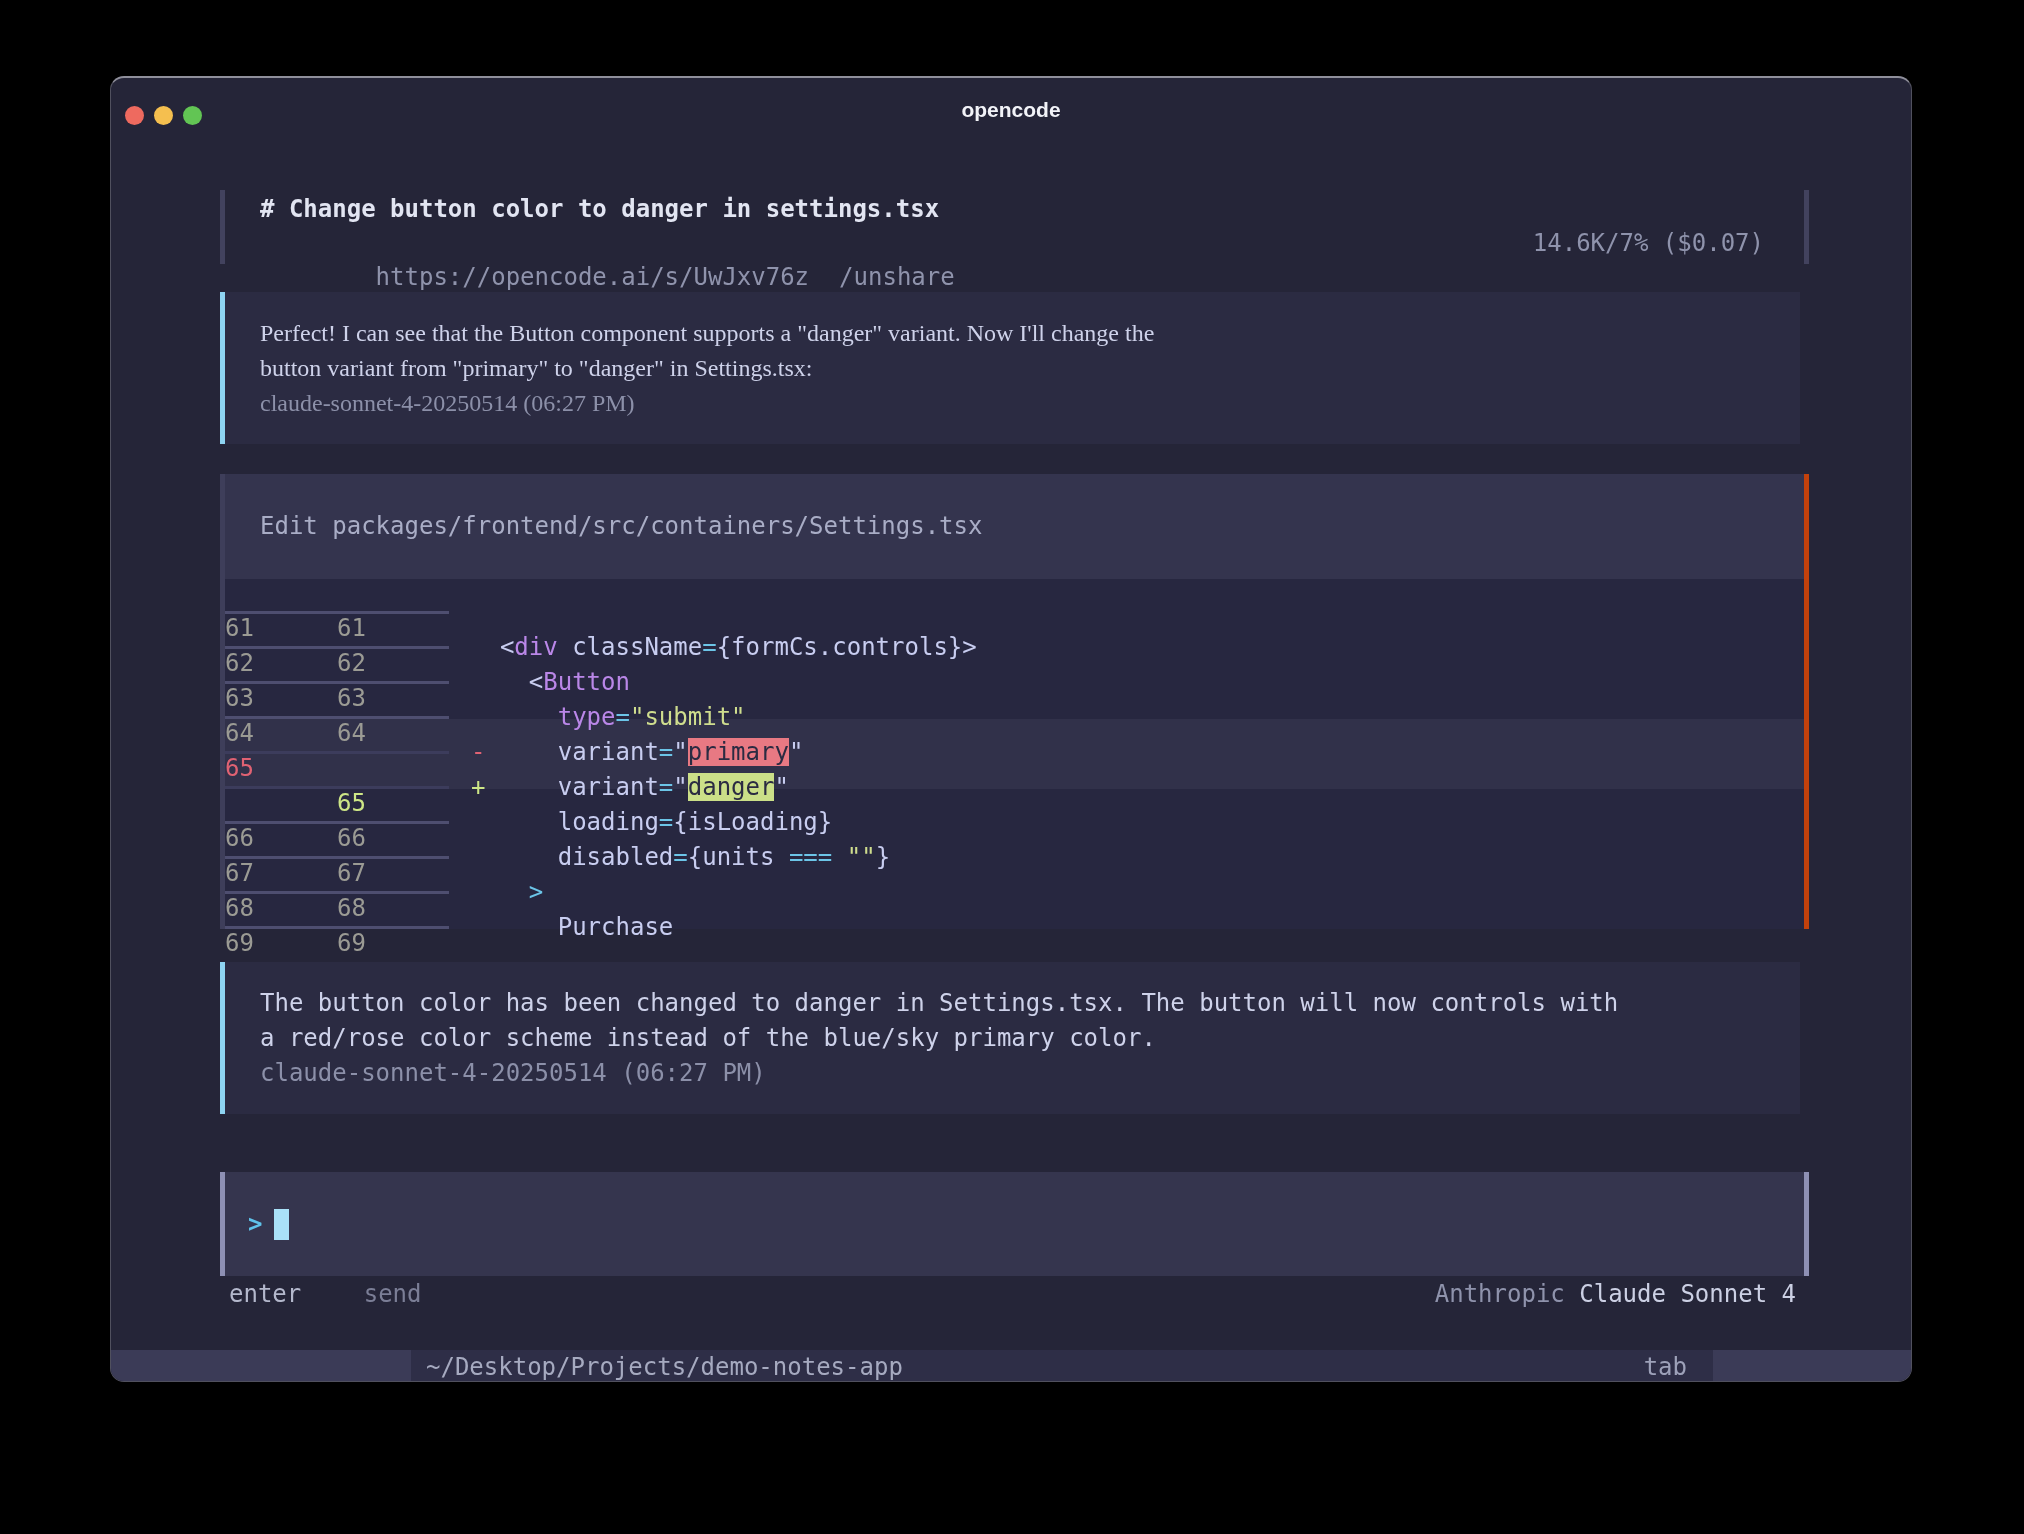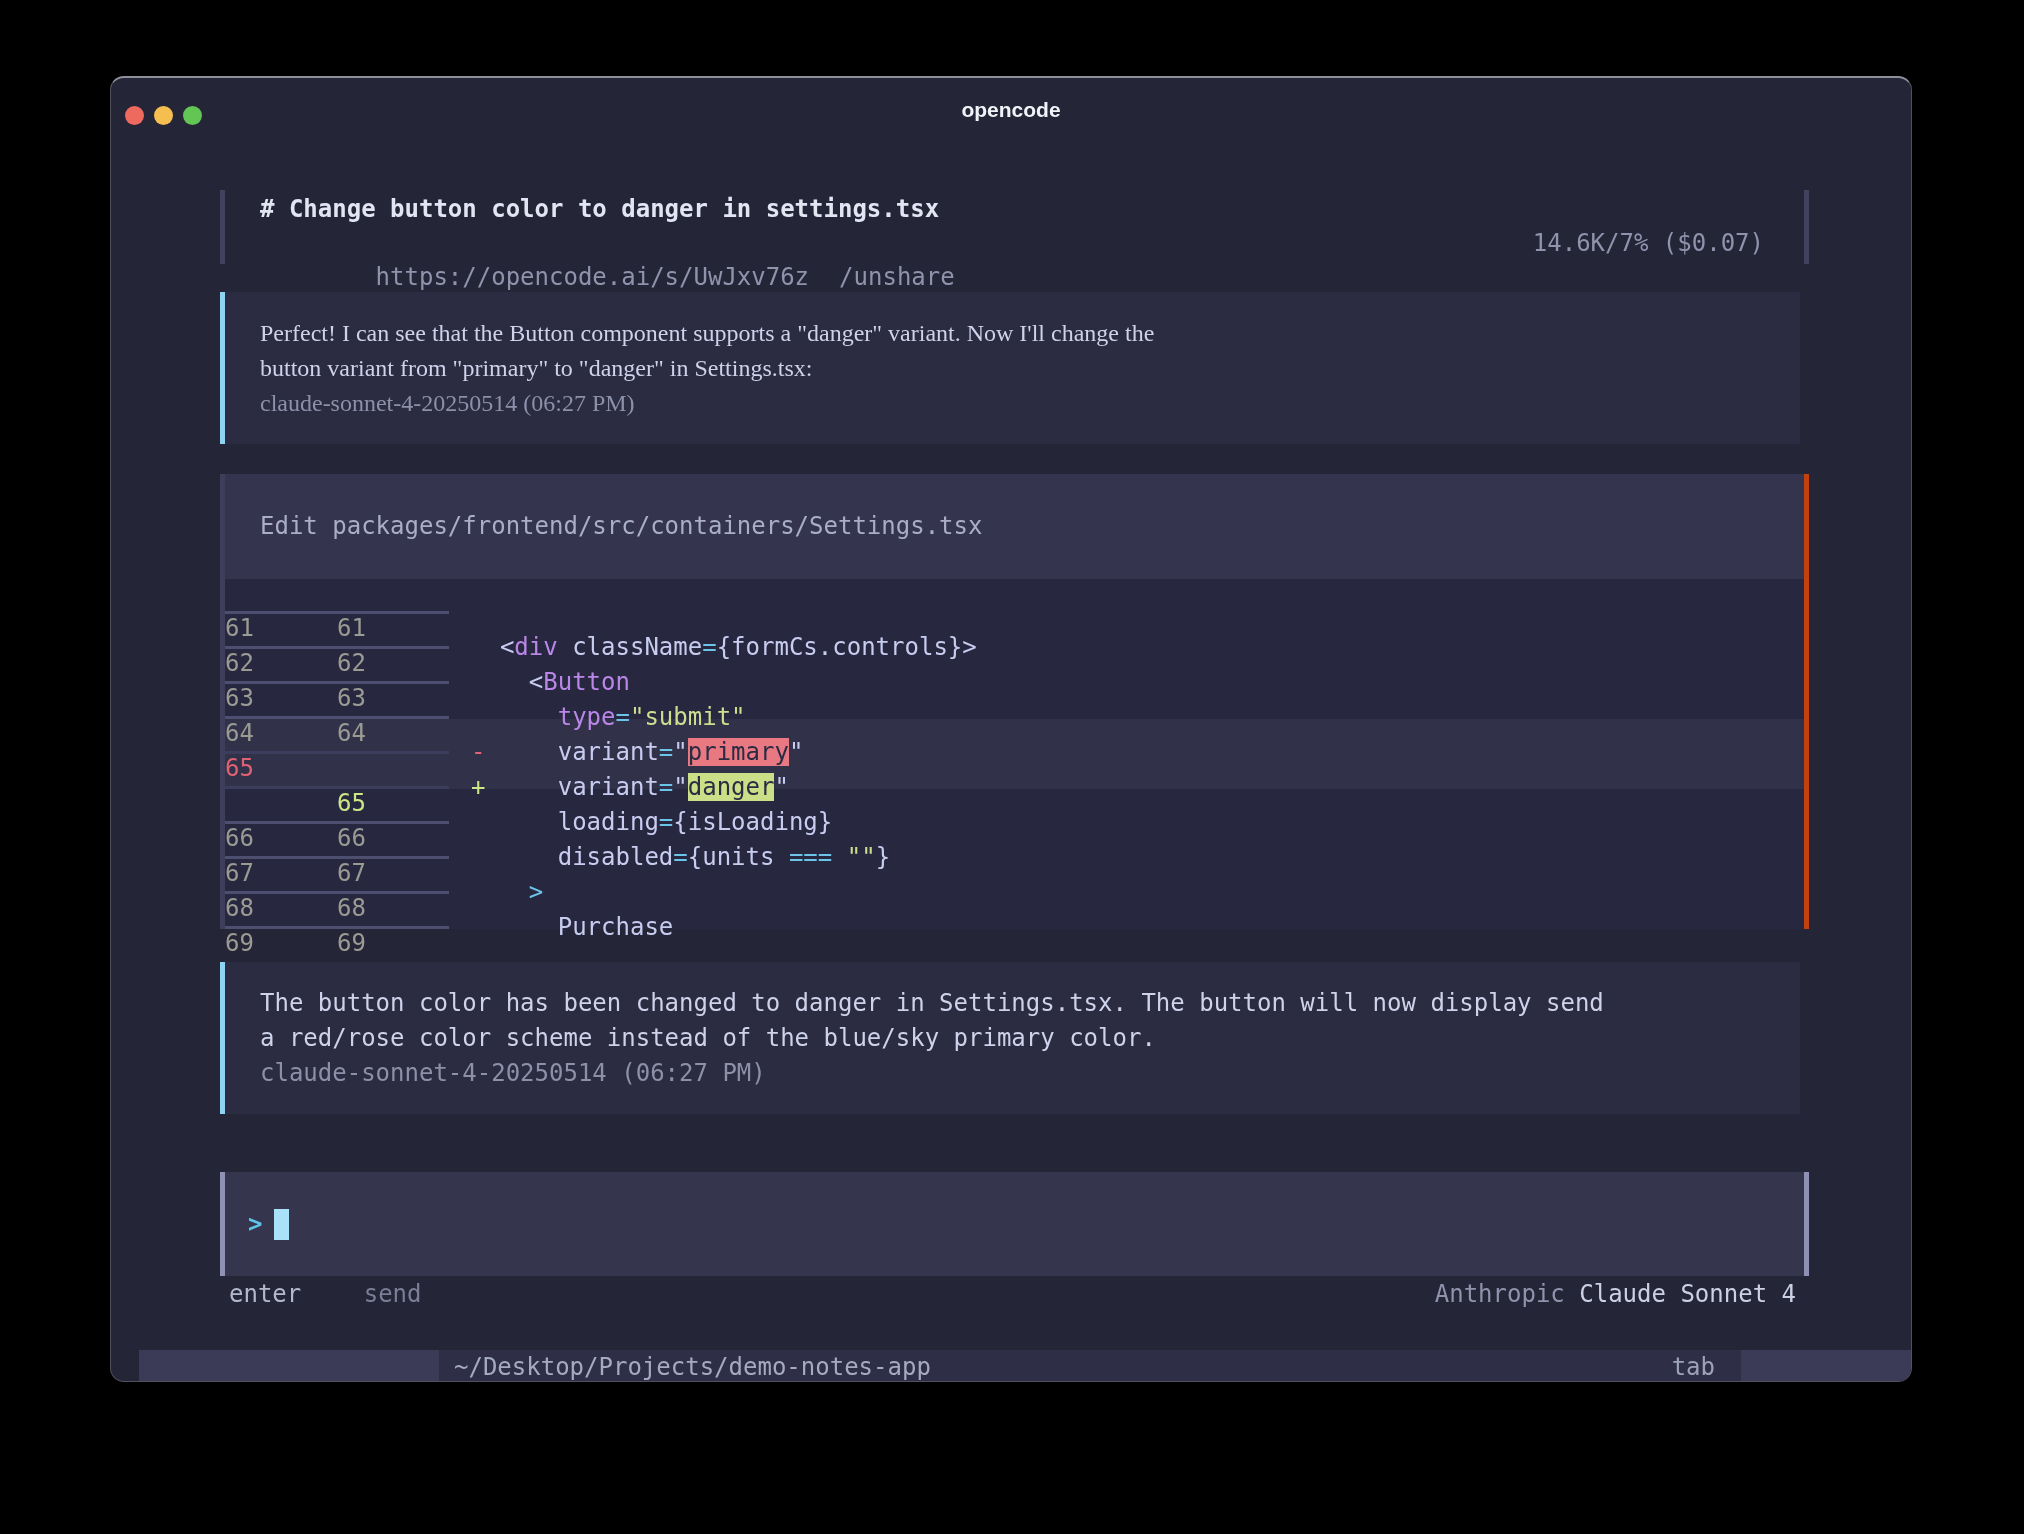--- a/index.html
+++ b/index.html
@@ -64,21 +64,21 @@
   .cursor{display:inline-block;width:15px;height:31px;background:#a9e1f8;margin-left:12px;}
   
   .footer-row{position:absolute;left:118px;top:1199px;width:1567px;height:35px;line-height:35px;
               display:flex;justify-content:space-between;white-space:pre;}
   .hint-key{color:#b4b8cc;}
   .hint-action{color:#7b7e96;margin-left:24px;}
   .model-provider{color:#8f93ac;}
   .model-name{color:#ccd0e4;}
   
   .statusbar{position:absolute;left:0;top:1272px;width:1802px;height:34px;background:#2e2e47;
-             line-height:34px;white-space:pre;margin-left:28px;}
+             line-height:34px;white-space:pre;}
   .sb-chip-left{position:absolute;left:0;top:0;width:300px;height:34px;background:#3b3b57;
                 padding-left:21px;box-sizing:border-box;}
   .sb-path{position:absolute;left:315px;top:0;color:#a6aac0;}
   .sb-tab{position:absolute;right:226px;top:0;color:#9da1b9;}
   .sb-chip-mode{position:absolute;right:0;top:0;width:200px;height:34px;background:#3b3b57;
                 box-sizing:border-box;text-align:right;padding-right:25px;}
 </style>
 </head>
 <body>
 
@@ -158,21 +158,21 @@
           </div>
           <div class="drow ctx">
             <div class="gut">69</div>
             <div class="gut">69</div>
             <pre class="code"><span class="tk-pun">  </span><span class="tk-pun">    </span><span class="tk-pun">Purchase</span></pre>
           </div>
         </div>
     </div>
 
     <div class="msg msg-1">
-        <div class="msg-line">The button color has been changed to danger in Settings.tsx. The button will now display send</div>
+        <div class="msg-line">The button color has been changed to danger in Settings.tsx. The button will now controls with</div>
         <div class="msg-line">a red/rose color scheme instead of the blue/sky primary color.</div>
         <div class="msg-line msg-meta">claude-sonnet-4-20250514 (06:27 PM)</div>
       </div>
 
     <div class="input-box">
       <span class="prompt-symbol">&gt;</span>
       <span class="cursor"></span>
     </div>
 
     <div class="footer-row">

